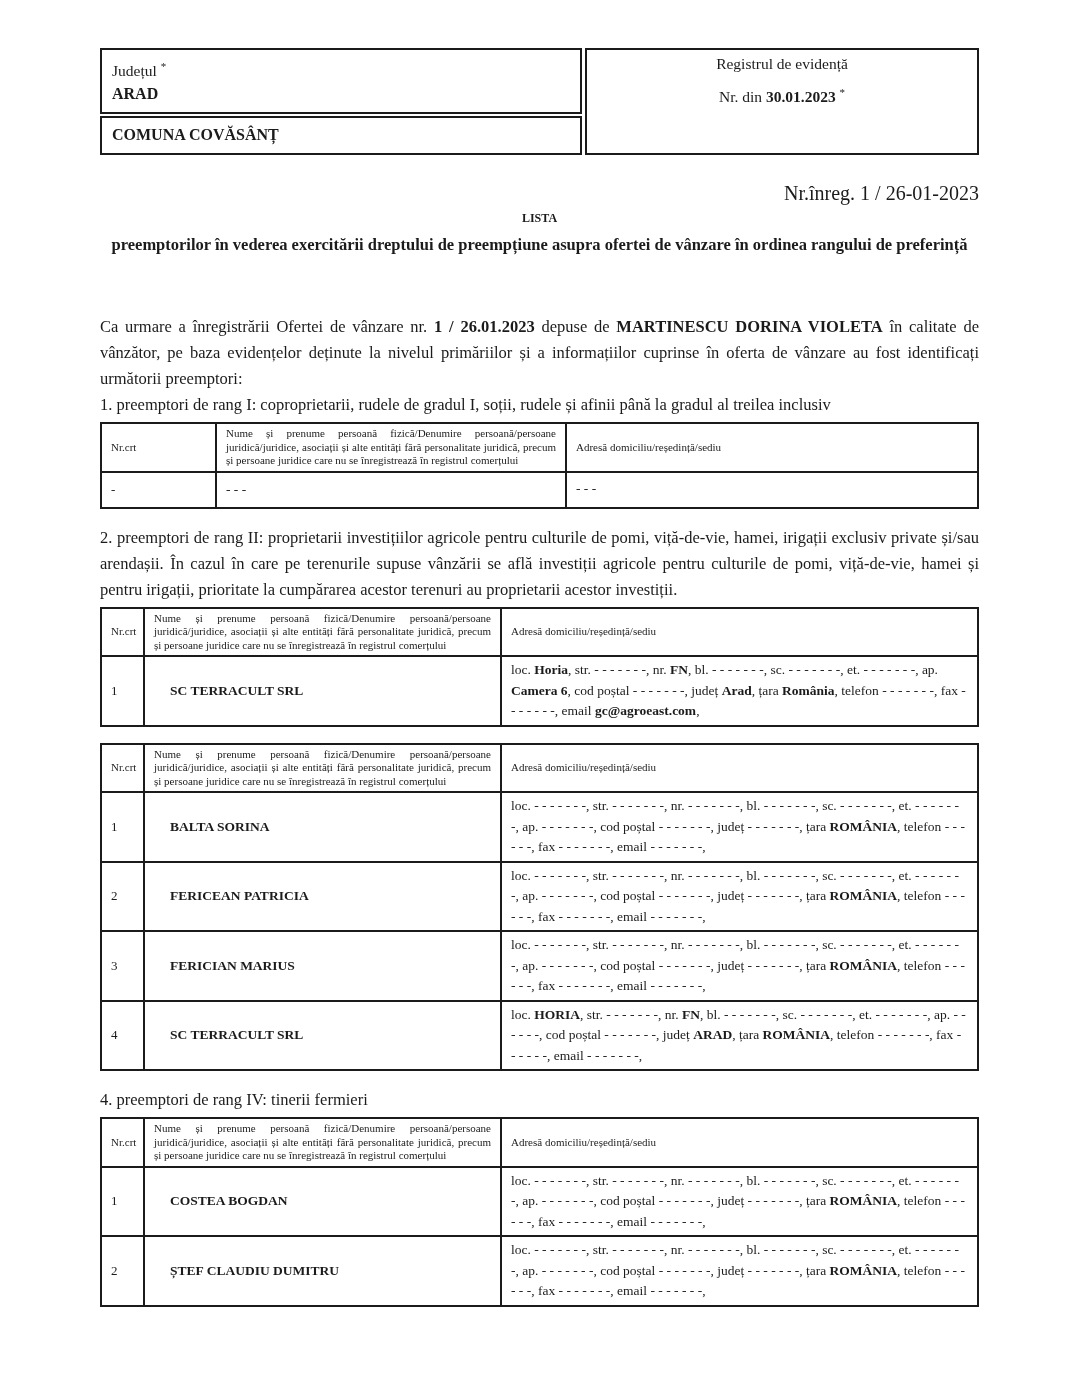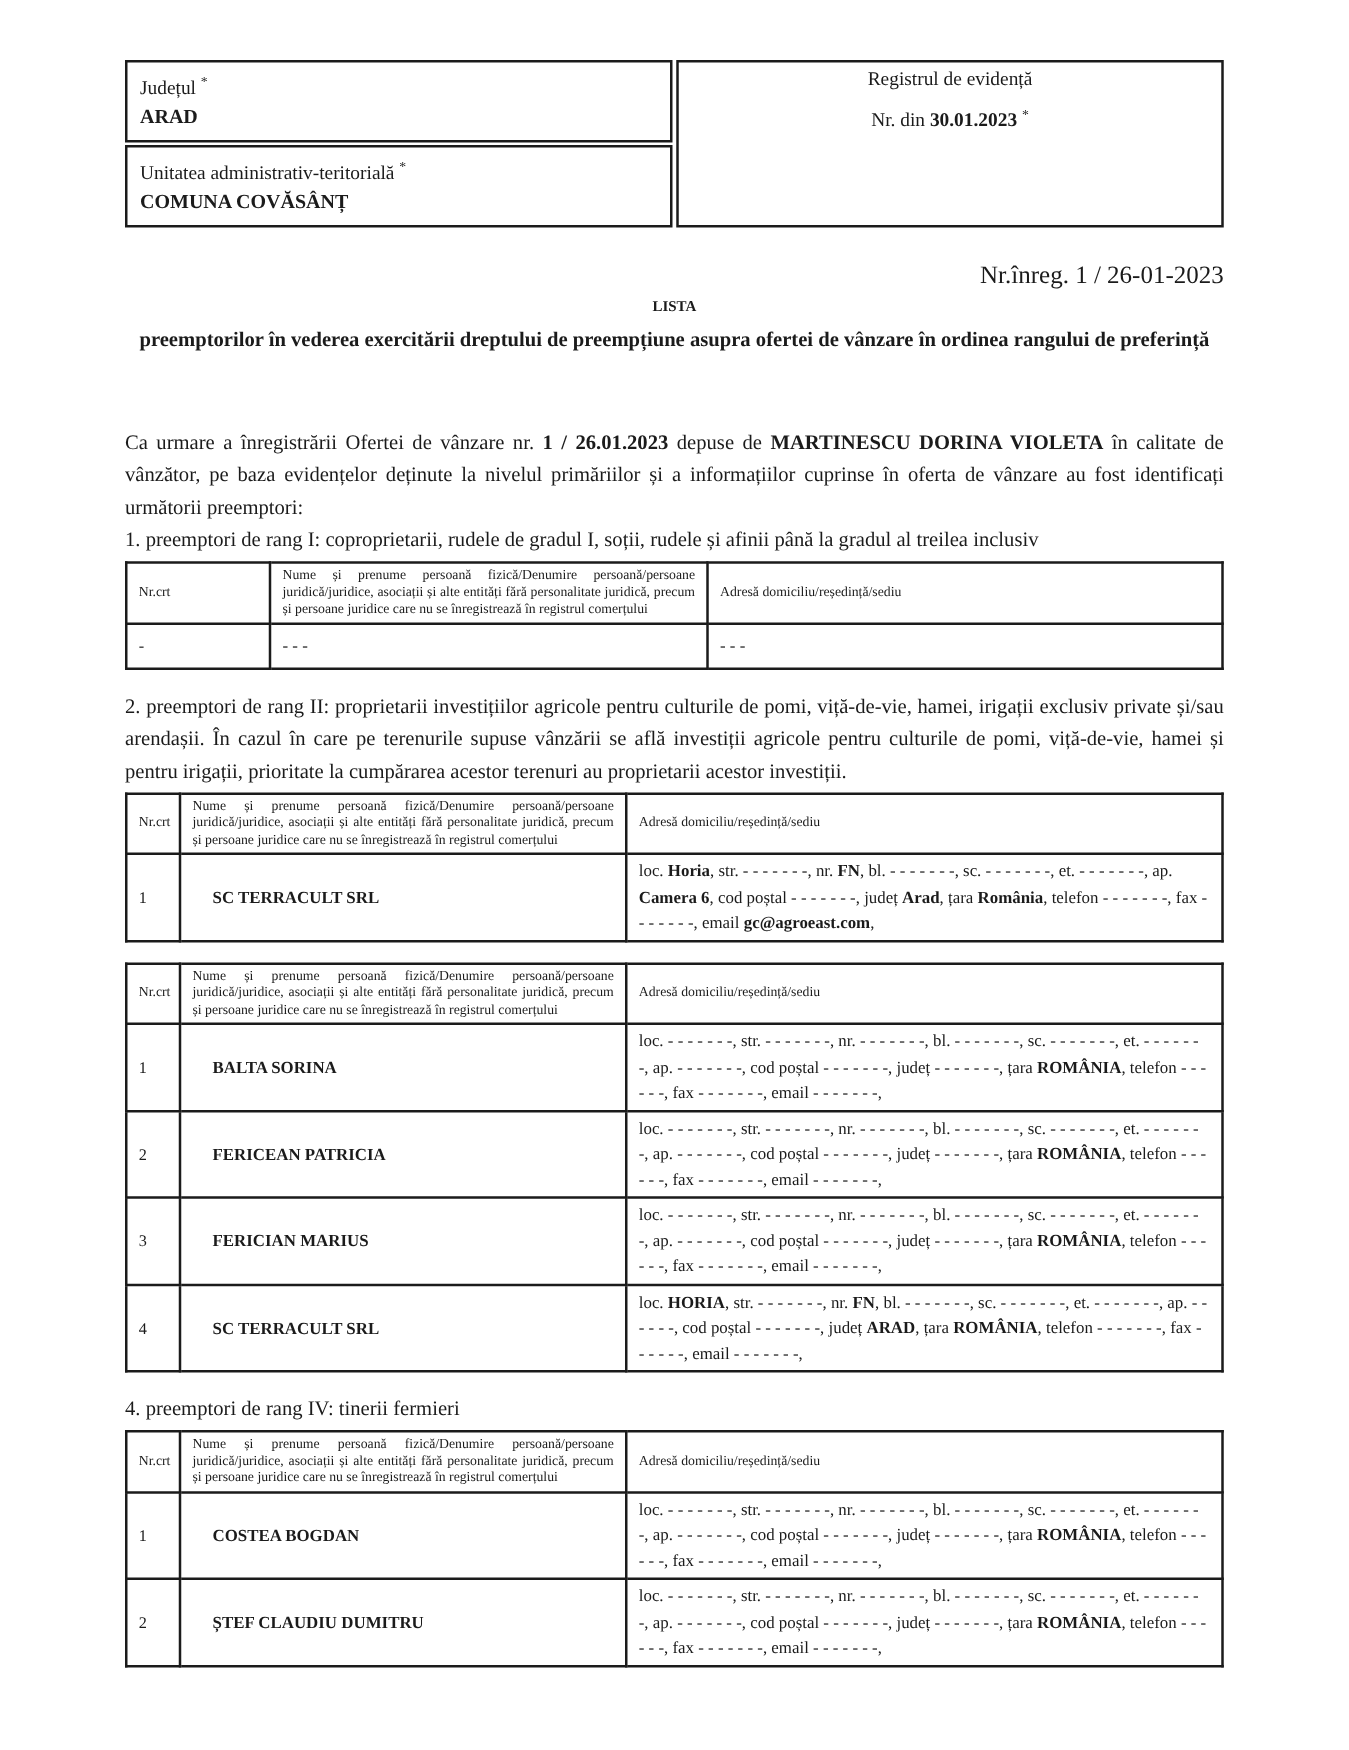--- a/index.html
+++ b/index.html
@@ -7,21 +7,21 @@
     width: 1079px; height: 1400px;
     background: #ffffff;
     overflow: hidden;
     font-family: "Liberation Serif", "DejaVu Serif", serif;
     color: #1b1b1b;
   }
   .page { padding: 48px 100px 0 100px; }
 
   
   .head-row { display: flex; gap: 3px; align-items: stretch; }
-  .head-left { width: 438px; display: flex; flex-direction: column; gap: 2px; flex: none; }
+  .head-left { width: 482px; display: flex; flex-direction: column; gap: 2px; flex: none; }
   .head-cell { border: 2px solid #1b1b1b; padding: 5px 10px 7px 10px; flex: 1; }
   .head-label { font-size: 15.5px; line-height: 22px; }
   .head-label sup { font-size: 11px; }
   .head-value { font-weight: bold; font-size: 16px; line-height: 23px; }
   .head-right { flex: 1; border: 2px solid #1b1b1b; display: flex; align-items: flex-start; justify-content: center; }
   .head-right-inner { text-align: center; font-size: 15.5px; line-height: 28px; }
   .head-right-inner sup { font-size: 11px; }
 
   
   .reg-line { margin-top: 26px; text-align: right; font-size: 20px; line-height: 24px; }
@@ -58,21 +58,20 @@
 
 <div class="page">
 
   <div class="head-row">
     <div class="head-left">
       <div class="head-cell">
         <div class="head-label"><span>Județul</span> <sup>*</sup></div>
         <div class="head-value">ARAD</div>
       </div>
       <div class="head-cell">
-        <div class="head-label"><span>Unitatea administrativ-teritorială</span> <sup>*</sup></div>
         <div class="head-value">COMUNA COVĂSÂNȚ</div>
       </div>
     </div>
     <div class="head-right">
       <div class="head-right-inner">
         <div>Registrul de evidență</div>
         <div><span>Nr. din </span><b>30.01.2023</b> <sup>*</sup></div>
       </div>
     </div>
   </div>

